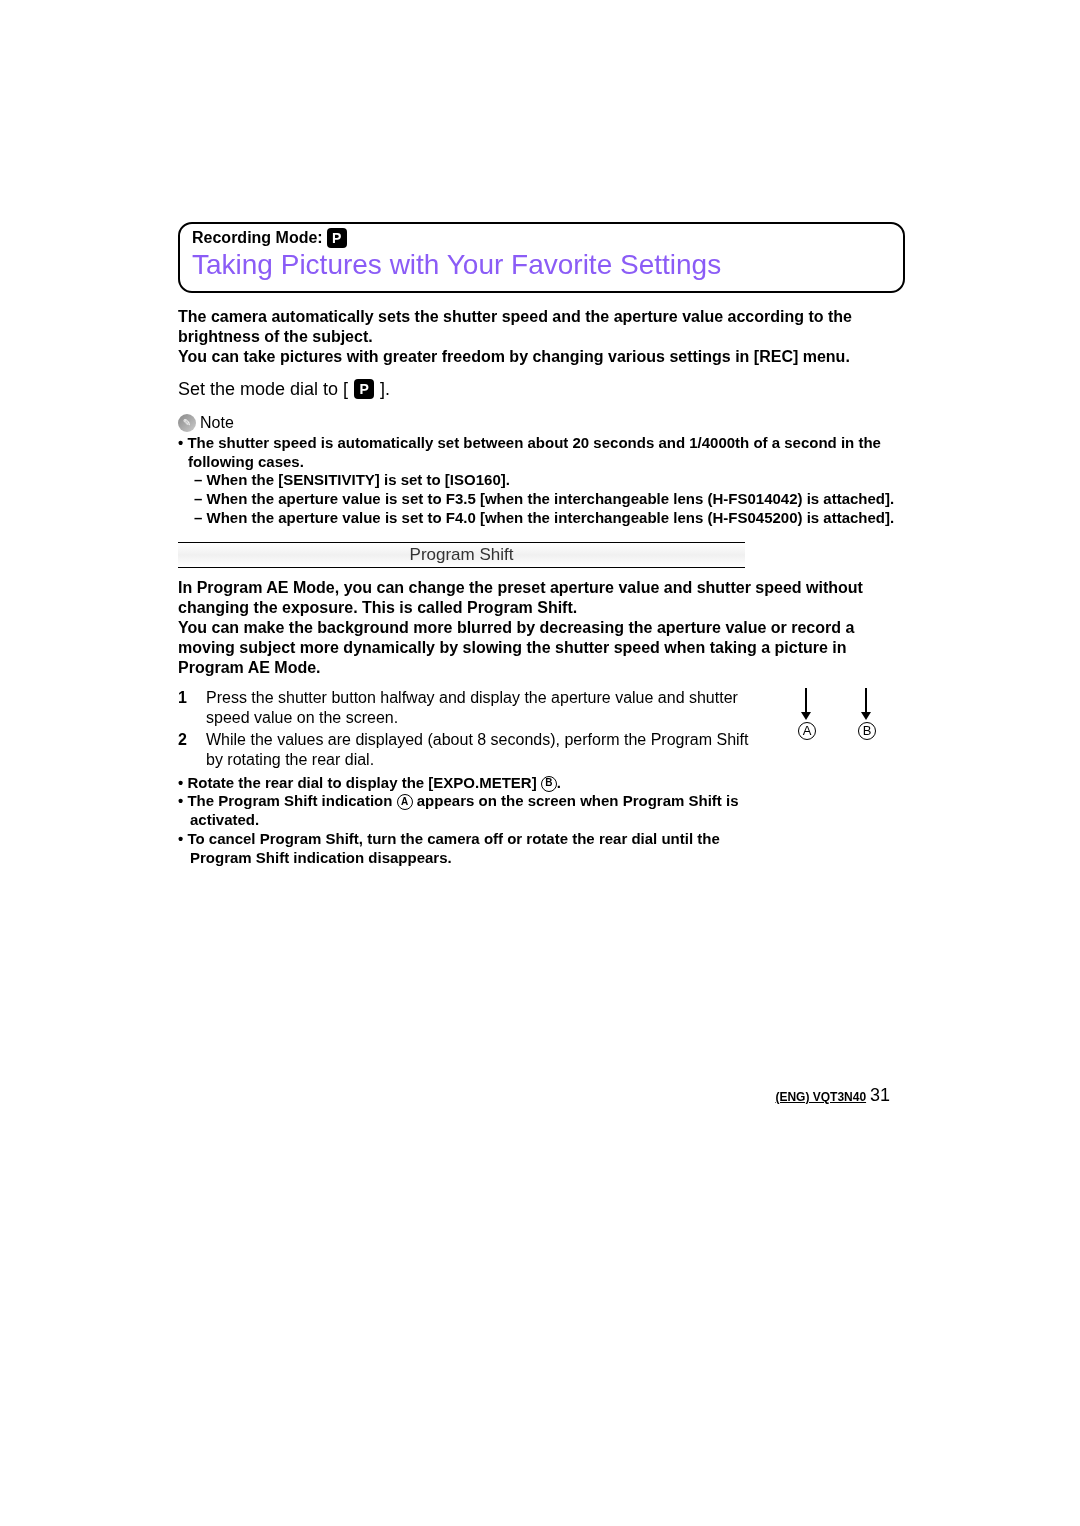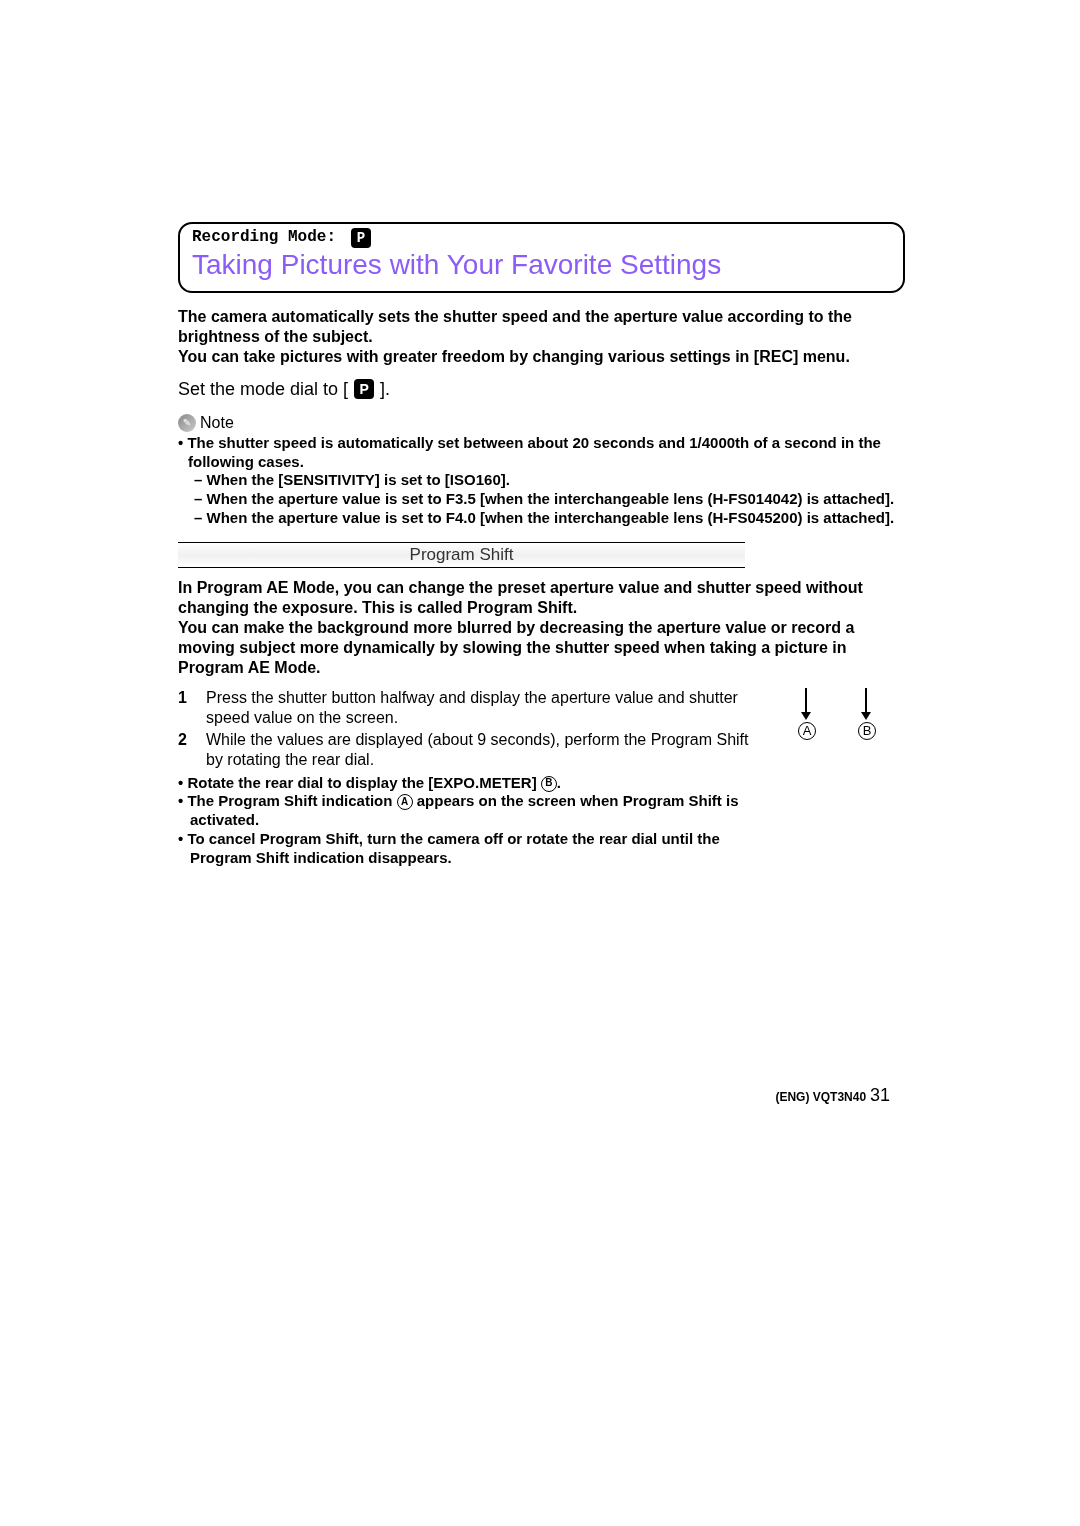--- a/index.html
+++ b/index.html
@@ -18,24 +18,23 @@
   .title-box {
     border: 2px solid #000;
     border-radius: 14px;
     padding: 4px 12px 10px 12px;
     margin-bottom: 14px;
   }
   .rec-mode-line {
     font-size: 16px;
     font-weight: bold;
     display: flex;
-    align-items: flex-start;
-    gap: 15px;
+    align-items: center;
+    gap: 4px;
     margin-bottom: 2px;
-    font-family: Liberation Mono, monospace;
   }
   .p-icon {
     display: inline-flex;
     align-items: center;
     justify-content: center;
     width: 20px;
     height: 20px;
     background: #000;
     color: #fff;
     border-radius: 4px;
@@ -195,20 +194,21 @@
   }
   .footer {
     position: absolute;
     bottom: 420px;
     right: 190px;
     font-size: 14px;
   }
   .footer .code {
     font-size: 12px;
     font-weight: bold;
+    text-decoration: underline;
   }
   .footer .pn {
     font-size: 18px;
   }
 </style>
 </head>
 <body>
 
 <div class="page">
 
@@ -250,21 +250,21 @@
   </div>
 
   <div class="steps-area">
     <div class="steps-col">
       <div class="step-row">
         <div class="step-num">1</div>
         <div>Press the shutter button halfway and display the aperture value and shutter speed value on the screen.</div>
       </div>
       <div class="step-row">
         <div class="step-num">2</div>
-        <div>While the values are displayed (about 9 seconds), perform the Program Shift by rotating the rear dial.</div>
+        <div>While the values are displayed (about 8 seconds), perform the Program Shift by rotating the rear dial.</div>
       </div>
       <div class="follow-notes">
         <p class="fn-item">
           <span>• Rotate the rear dial to display the [EXPO.METER] </span><span class="circ-inline">B</span><span>.</span>
         </p>
         <p class="fn-item">
           <span>• The Program Shift indication </span><span class="circ-inline">A</span><span> appears on the screen when Program Shift is activated.</span>
         </p>
         <p class="fn-item">• To cancel Program Shift, turn the camera off or rotate the rear dial until the Program Shift indication disappears.</p>
       </div>

